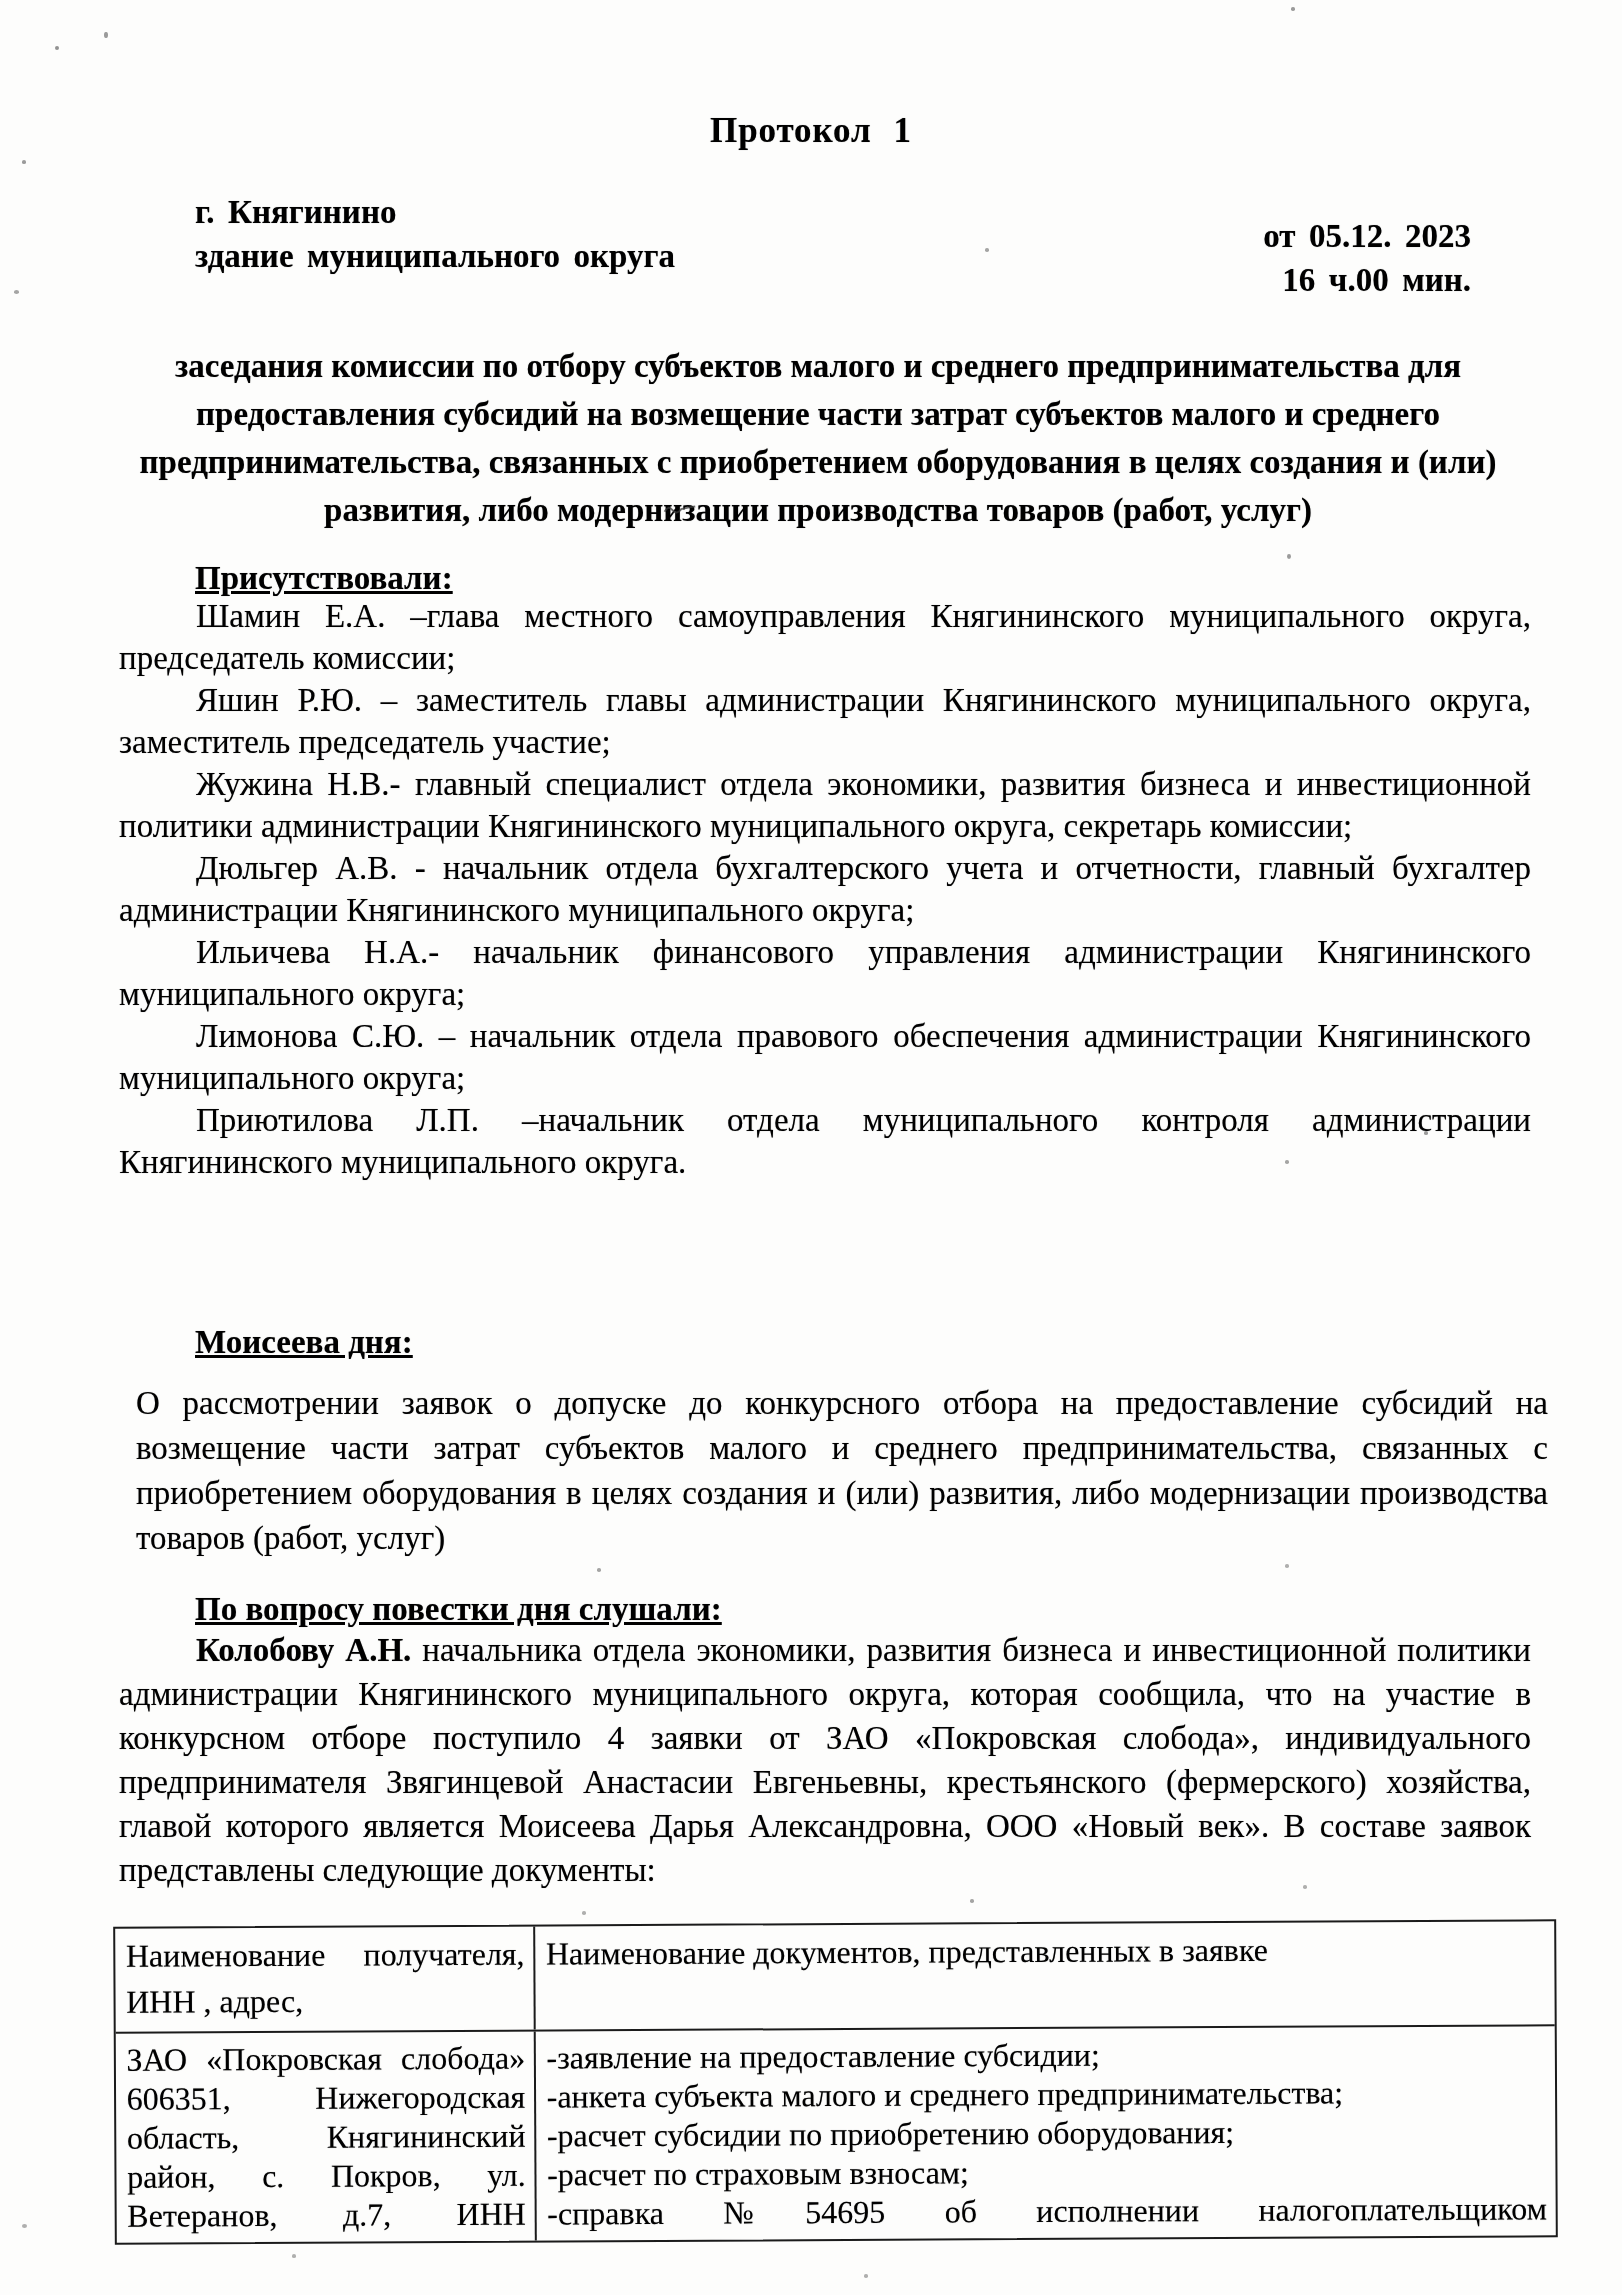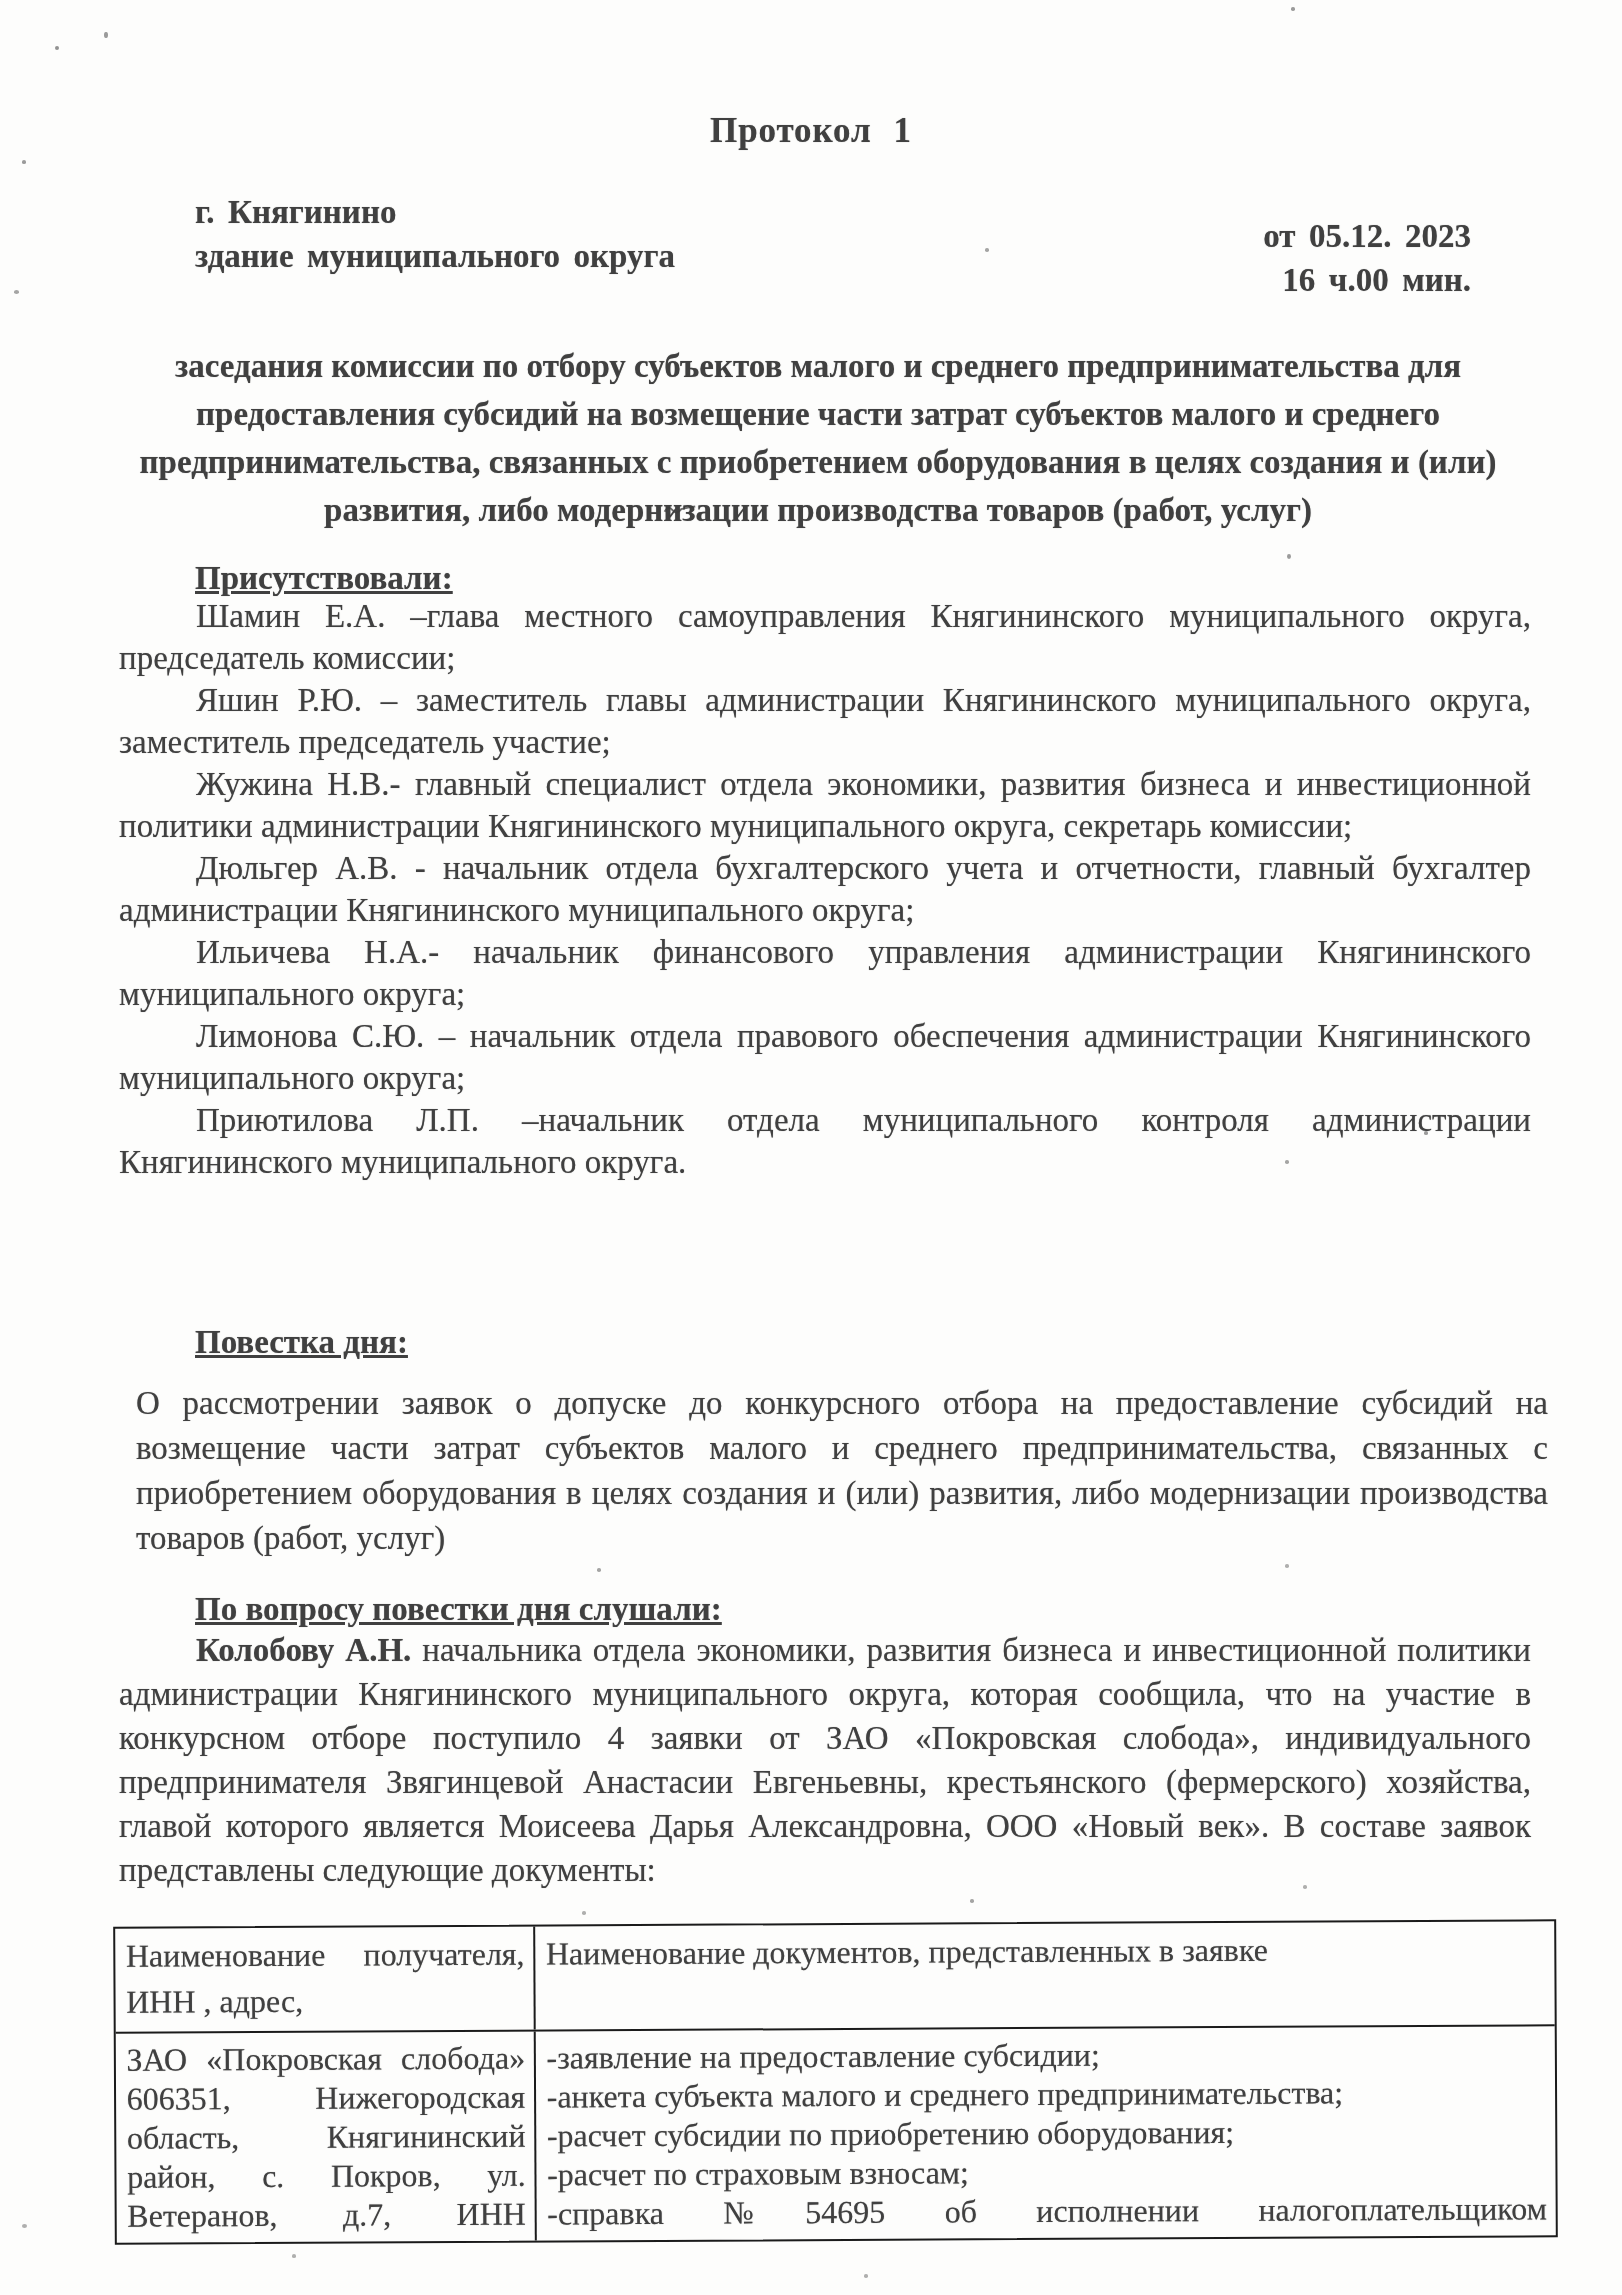--- a/index.html
+++ b/index.html
@@ -2,21 +2,21 @@
 <html lang="ru" style="font-size:14px"><head>
 <meta charset="utf-8">
 <style>
   html, body { margin: 0; padding: 0; }
   .page {
     position: relative;
     width: 1622px;
     height: 2295px;
     background: #fdfdfc;
     font-family: "Liberation Serif", "DejaVu Serif", serif;
-    color: #404040;
+    color: #000000;
     overflow: hidden;
     text-shadow: 0 0 0.9px rgba(25,25,25,0.45);
   }
   .b { font-weight: bold; }
   .title {
     position: absolute; top: 111px; left: 0; width: 100%;
     text-align: center; font-weight: bold; font-size: 35px;
     word-spacing: 12.3px; letter-spacing: 0.9px;
   }
   .hdr-left {
@@ -112,21 +112,21 @@
       <p>Дюльгер А.В. - начальник отдела бухгалтерского учета и отчетности, главный бухгалтер администрации Княгининского муниципального округа;</p>
 
       <p>Ильичева Н.А.- начальник финансового управления администрации Княгининского муниципального округа;</p>
 
 
       <p>Лимонова С.Ю. – начальник отдела правового обеспечения администрации Княгининского муниципального округа;</p>
 
       <p>Приютилова Л.П. –начальник отдела муниципального контроля администрации Княгининского муниципального округа.</p>
     </div>
 
-  <p class="sec-heading" style="top:1324px;">Повестка дня:</p>
+  <p class="sec-heading" style="top:1324px;">Моисеева дня:</p>
 
   <p class="agenda-text">О рассмотрении заявок о допуске до конкурсного отбора на предоставление субсидий на возмещение части затрат субъектов малого и среднего предпринимательства, связанных с приобретением оборудования в целях создания и (или) развития, либо модернизации производства товаров (работ, услуг)</p>
 
   <p class="sec-heading" style="top:1591px;">По вопросу повестки дня слушали:</p>
 
   <p class="hearing-text"><span class="b">Колобову А.Н.</span><span> начальника отдела экономики, развития бизнеса и инвестиционной политики администрации Княгининского муниципального округа, которая сообщила, что на участие в конкурсном отборе поступило 4 заявки от ЗАО «Покровская слобода», индивидуального предпринимателя Звягинцевой Анастасии Евгеньевны, крестьянского (фермерского) хозяйства, главой которого является Моисеева Дарья Александровна, ООО «Новый век». В составе заявок представлены следующие документы:</span></p>
 
   <div class="tbl">
     <div class="tbl-row tbl-header">
       <div class="cell col1">

